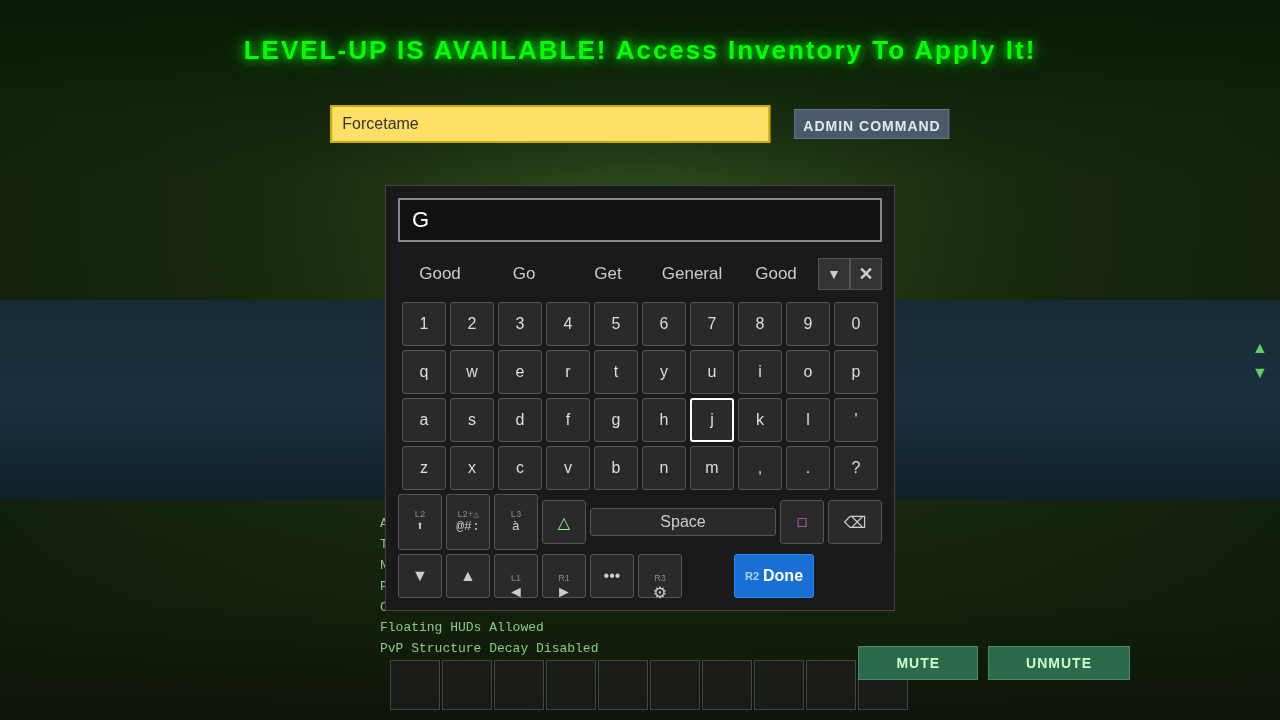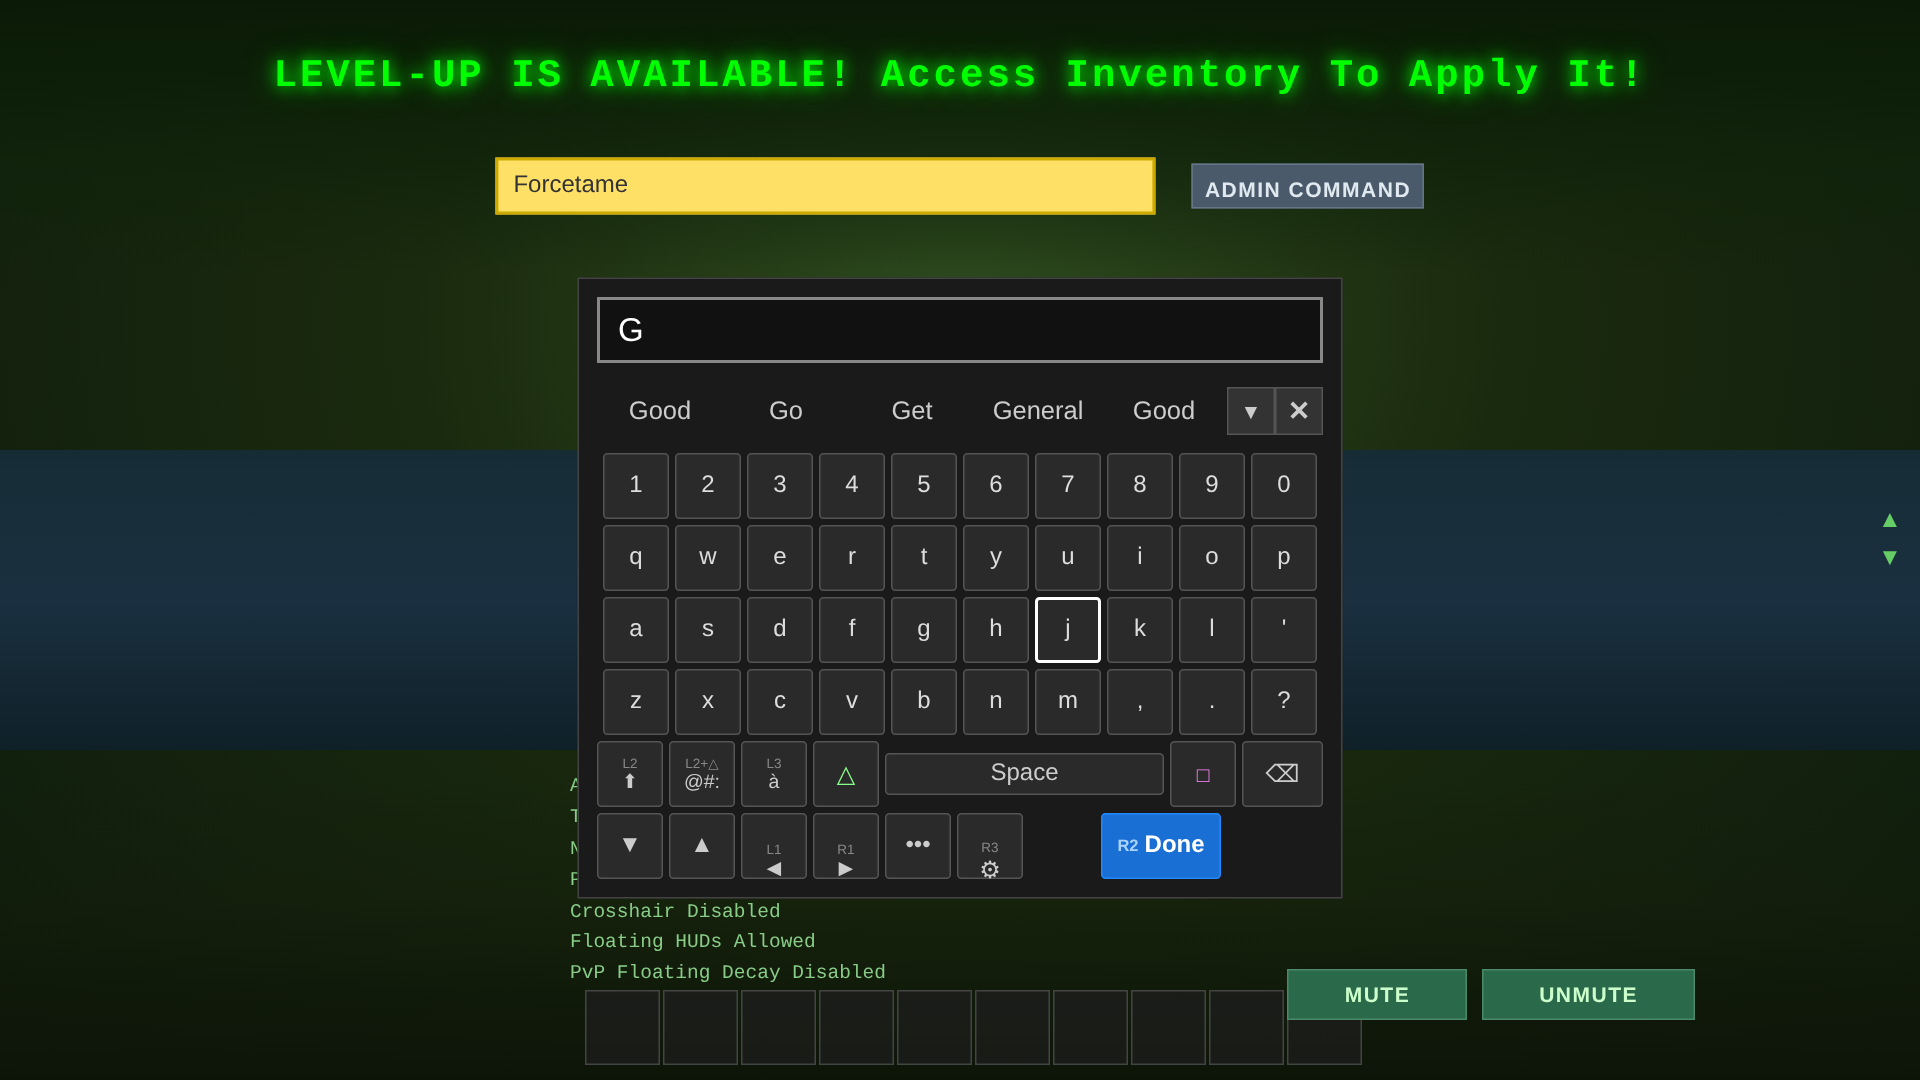--- a/index.html
+++ b/index.html
@@ -66,21 +66,21 @@
       justify-content: center;
       z-index: 10;
     }
 
     .level-up-text {
       font-size: 26px;
       font-weight: bold;
       color: #00ff00;
       text-shadow: 0 0 10px #00ff00, 0 0 20px #00aa00;
       letter-spacing: 2px;
-      font-family: Liberation Mono, monospace;
+      font-family: Liberation Sans, sans-serif;
     }
 
     
     .admin-bar {
       position: absolute;
       top: 105px;
       left: 50%;
       transform: translateX(-50%);
       display: flex;
       align-items: center;
@@ -216,27 +216,28 @@
       gap: 4px;
       margin-bottom: 4px;
     }
 
     .kb-special {
       display: flex;
       flex-direction: column;
       align-items: center;
       justify-content: center;
       min-width: 44px;
-      height: 44px;
+      height: 56px;
       background: #2a2a2a;
       border: 1px solid #555;
       color: #aaa;
       font-size: 10px;
       cursor: pointer;
       border-radius: 3px;
+      font-family: Liberation Mono, monospace;
     }
 
     .kb-special .label-top {
       font-size: 9px;
       color: #888;
       line-height: 1;
     }
 
     .kb-special .label-main {
       font-size: 13px;
@@ -554,21 +555,21 @@
   </div>
 </div>
 
 <div class="server-info">
   <div>ARK Data Downloads Allowed</div>
   <div>Third Person Allowed</div>
   <div>Non-Hardcore Mode</div>
   <div>PvPvE</div>
   <div>Crosshair Disabled</div>
   <div>Floating HUDs Allowed</div>
-  <div>PvP Floating Decay Disabled</div>
+  <div>PvP Structure Decay Disabled</div>
 </div>
 
 <div class="hotbar">
   <div class="hotbar-slot"></div>
   <div class="hotbar-slot"></div>
   <div class="hotbar-slot"></div>
   <div class="hotbar-slot"></div>
   <div class="hotbar-slot"></div>
   <div class="hotbar-slot"></div>
   <div class="hotbar-slot"></div>

